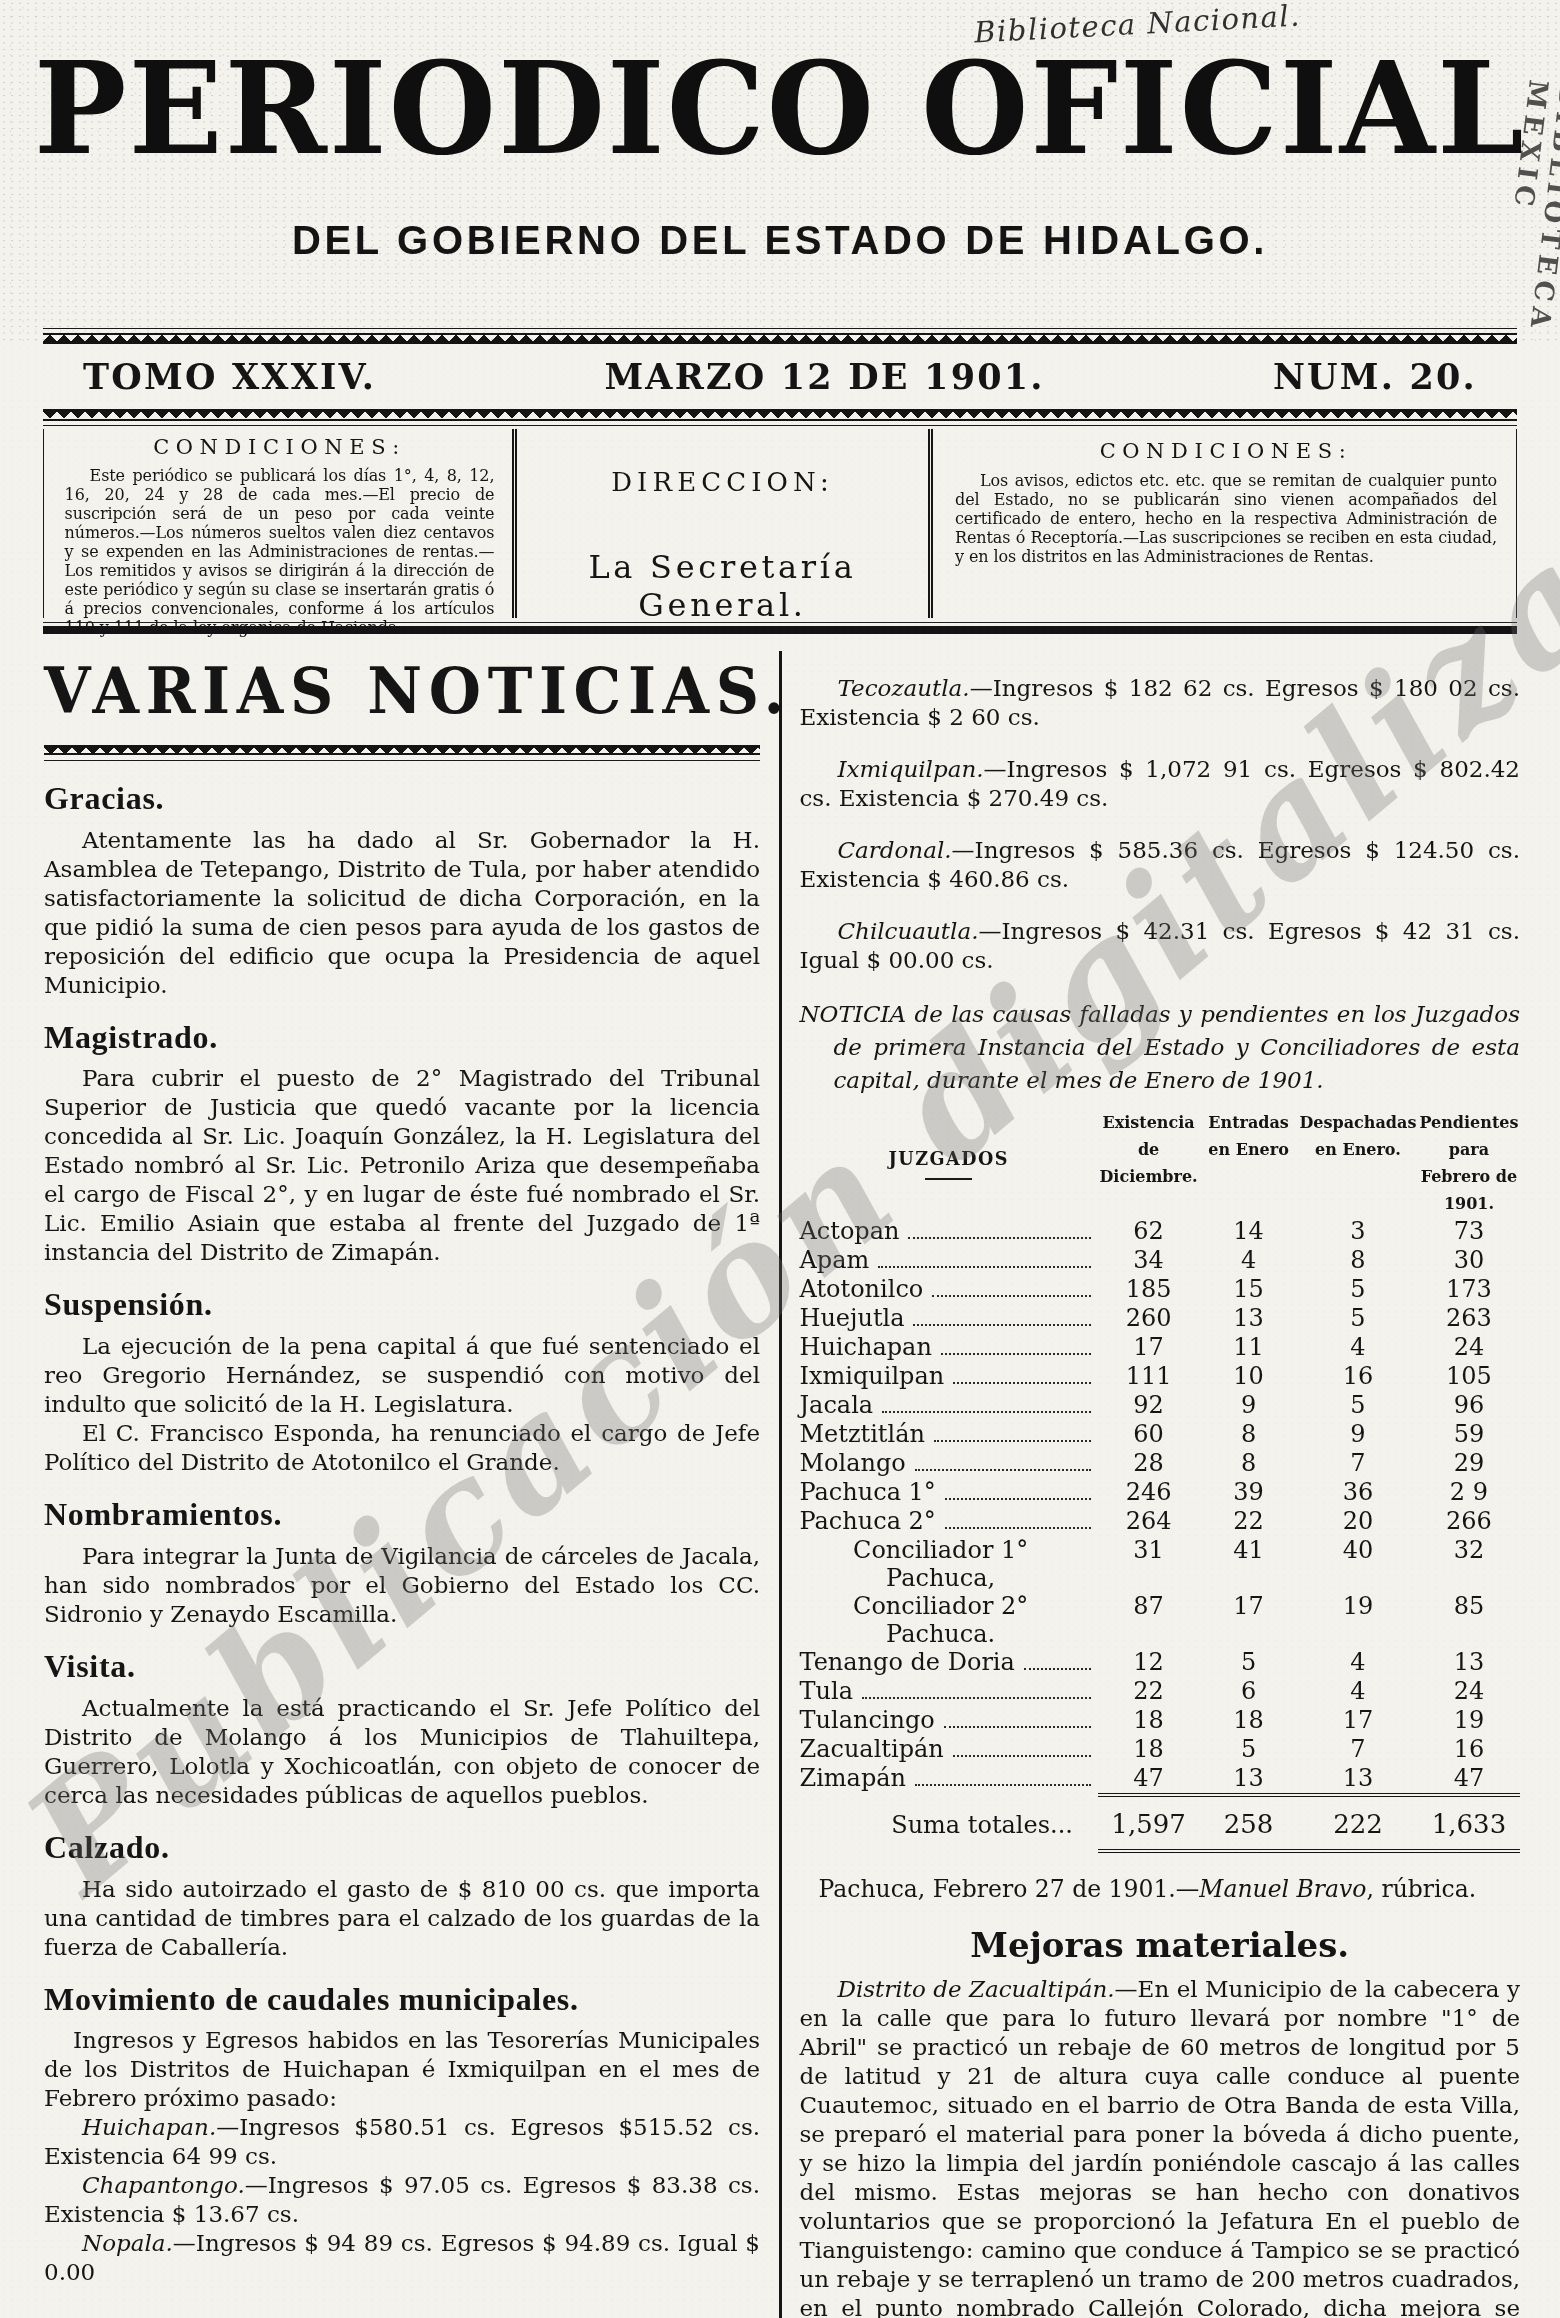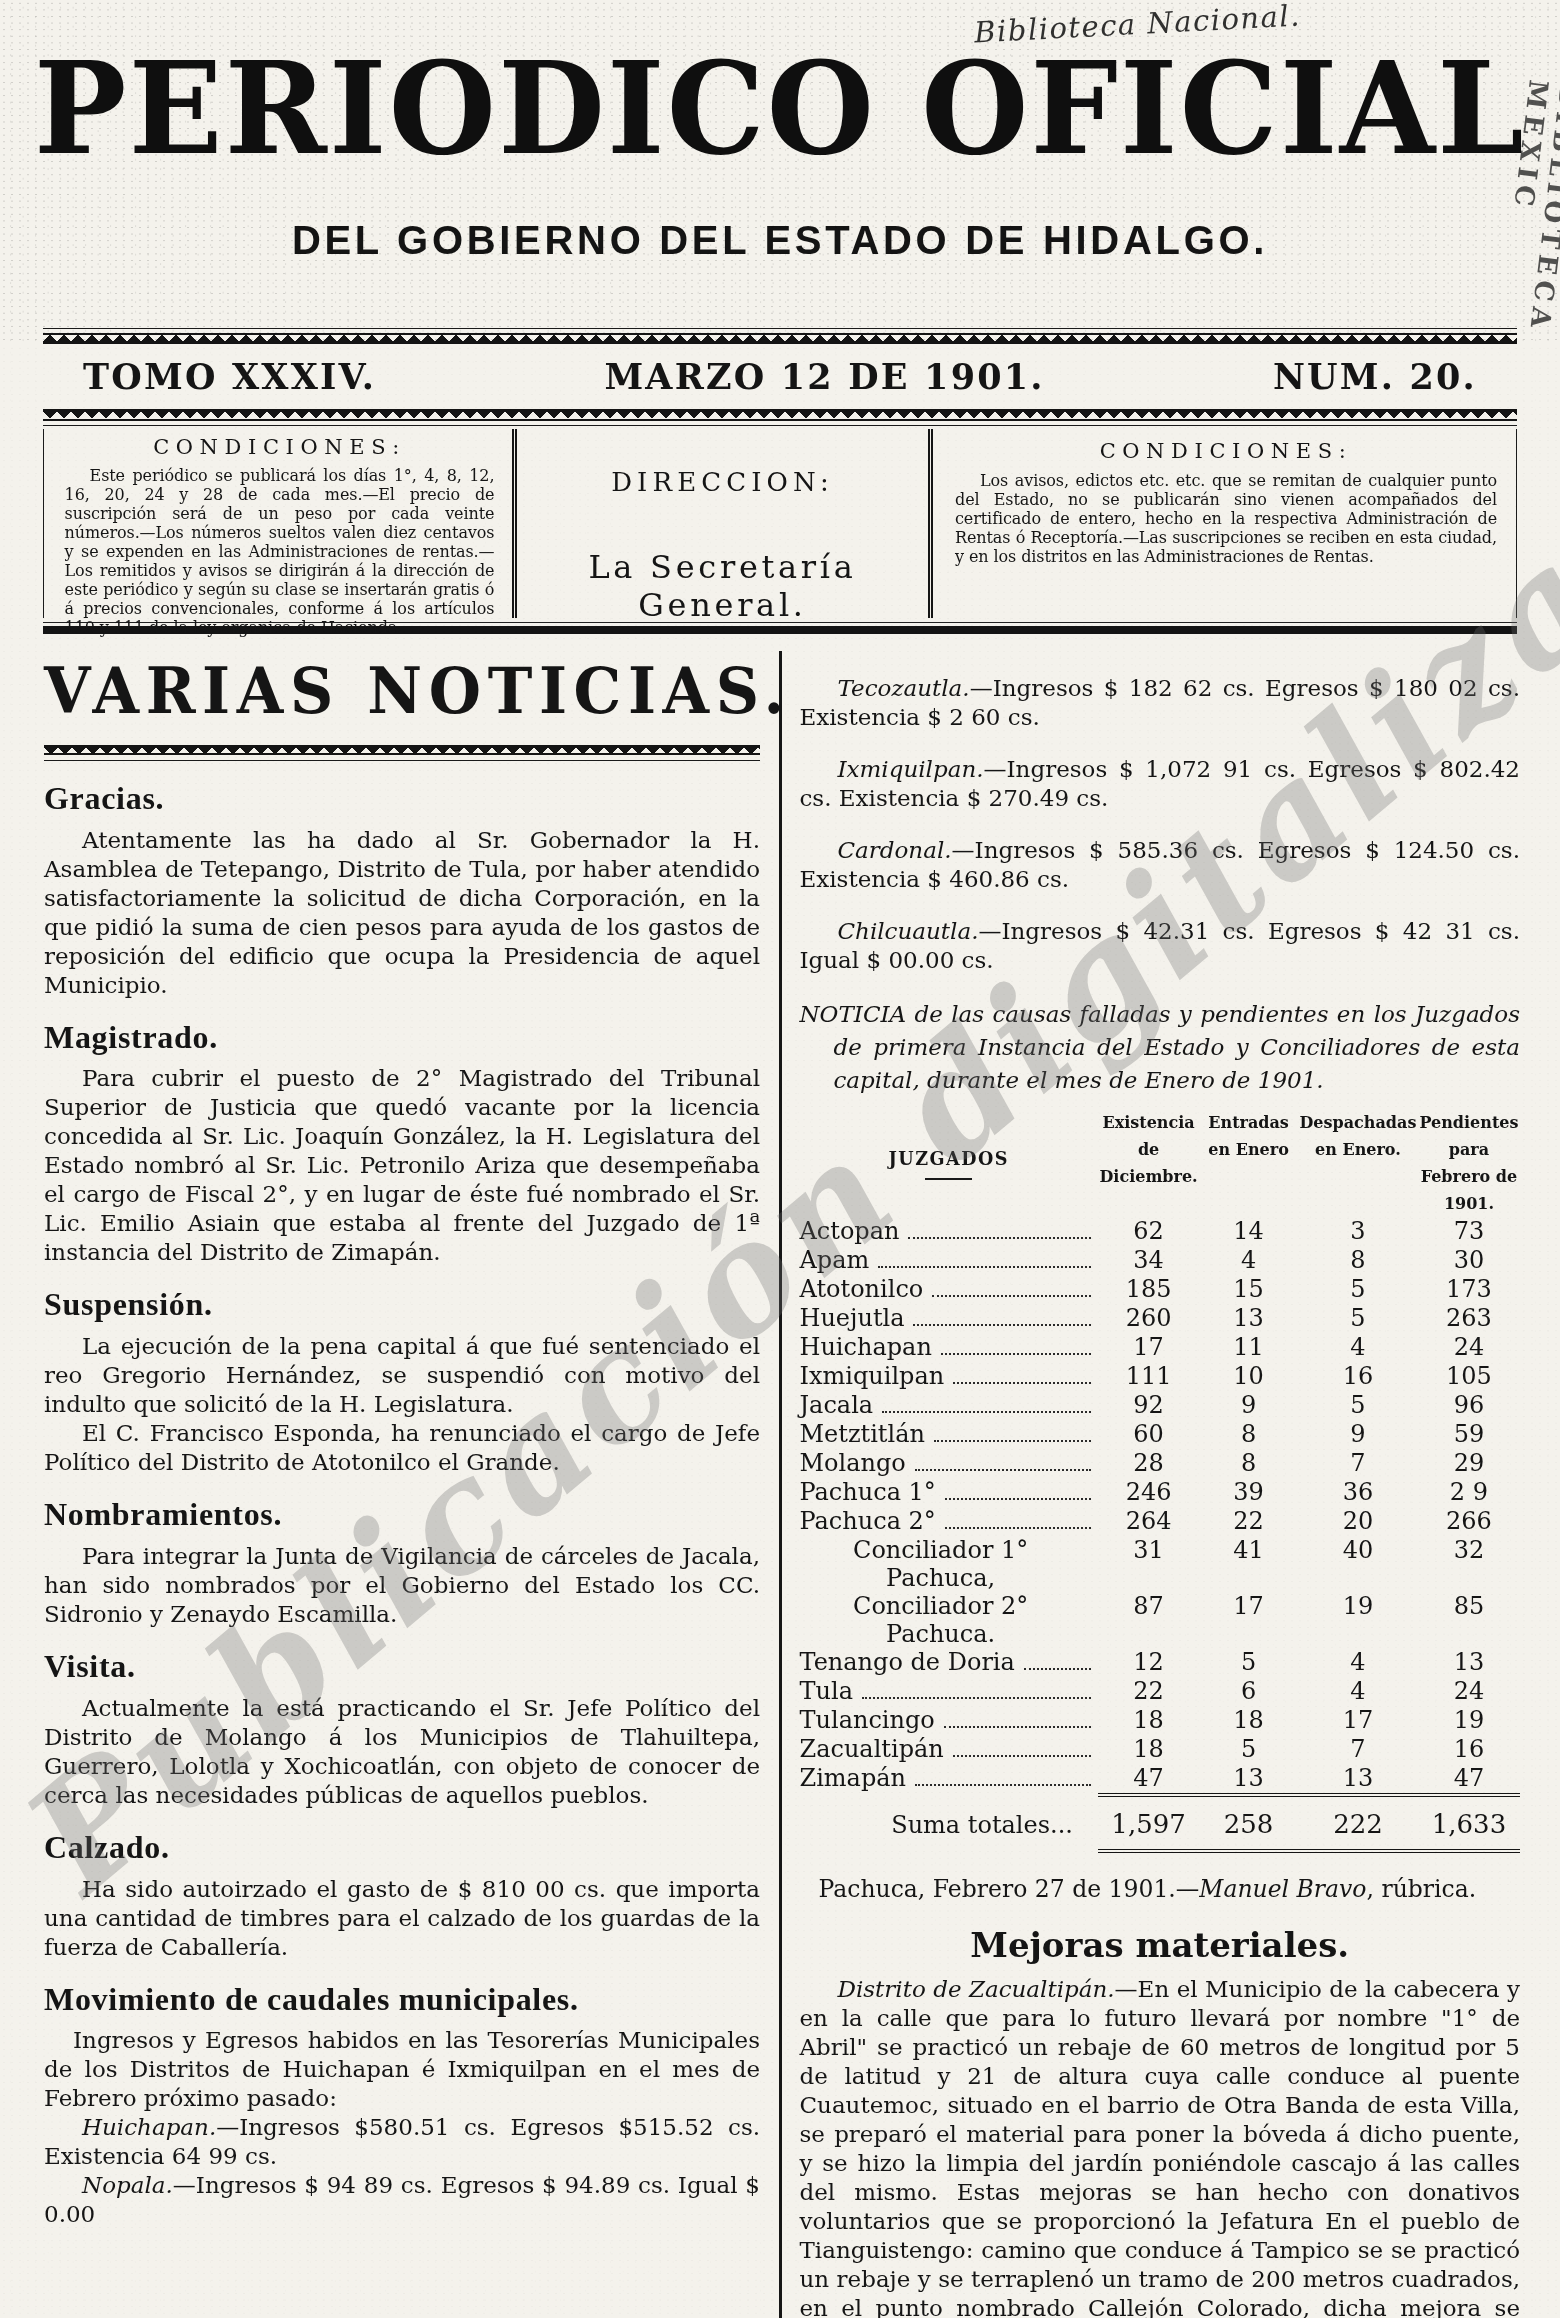--- a/index.html
+++ b/index.html
@@ -223,20 +223,21 @@
       </div>
       <div>
         <div class="section-title">Calzado.</div>
         <p class="para">Ha sido autoirzado el gasto de $ 810 00 cs. que importa una cantidad de timbres para el calzado de los guardas de la fuerza de Caballería.</p>
       </div>
 
       <div>
         <div class="section-title">Movimiento de caudales municipales.</div>
         <p class="para" style="text-indent:29px;">Ingresos y Egresos habidos en las Tesorerías Municipales de los Distritos de Huichapan é Ixmiquilpan en el mes de Febrero próximo pasado:</p>
         <p class="para"><span class="i">Huichapan.</span><span>—Ingresos $580.51 cs. Egresos $515.52 cs. Existencia 64 99 cs.</span></p>
+        <p class="para"><span class="i">Chapantongo.</span><span>—Ingresos $ 97.05 cs. Egresos $ 83.38 cs. Existencia $ 13.67 cs.</span></p>
         <p class="para"><span class="i">Nopala.</span><span>—Ingresos $ 94 89 cs. Egresos $ 94.89 cs. Igual $ 0.00</span></p>
       </div>
     </div>
 
     <div class="col-divider"></div>
 
     <div class="col-right">
 
       <p class="entry"><span class="i">Tecozautla.</span><span>—Ingresos $ 182 62 cs. Egresos $ 180 02 cs. Existencia $ 2 60 cs.</span></p>
       <p class="entry"><span class="i">Ixmiquilpan.</span><span>—Ingresos $ 1,072 91 cs. Egresos $ 802.42 cs. Existencia $ 270.49 cs.</span></p>

